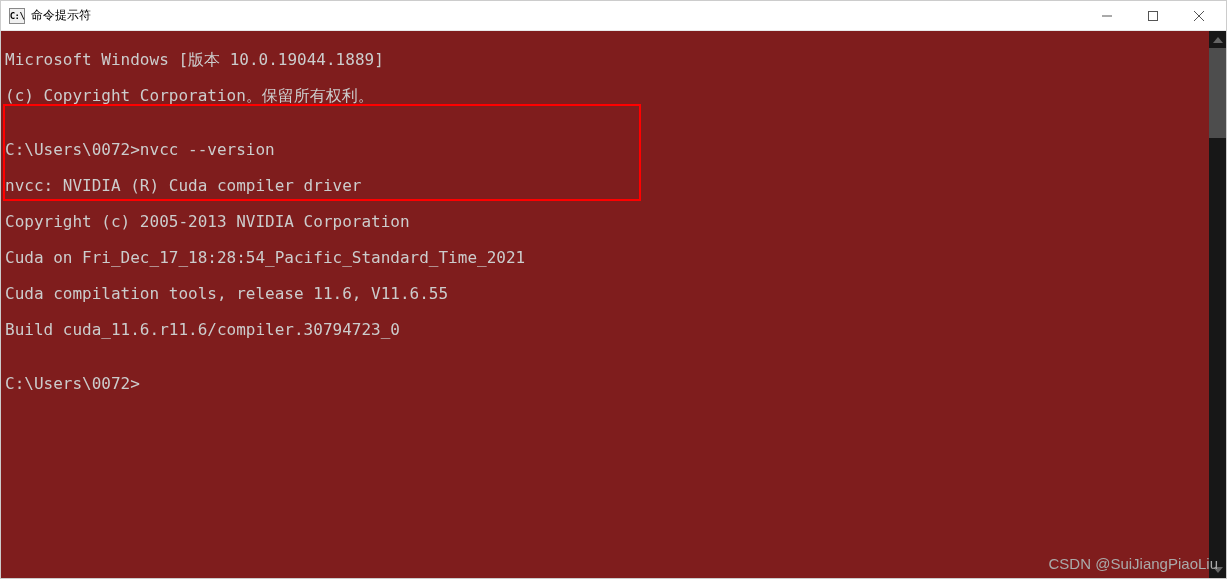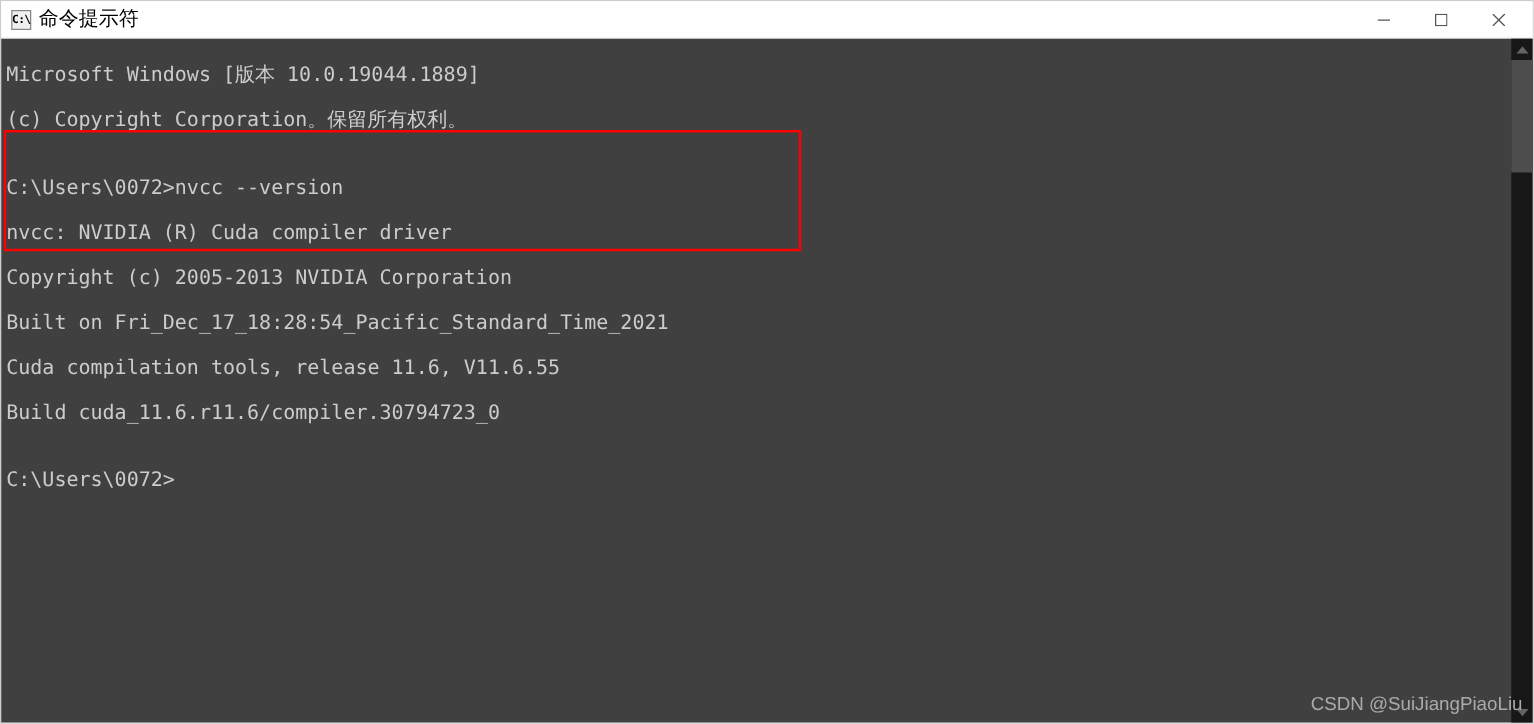--- a/index.html
+++ b/index.html
@@ -37,21 +37,21 @@
       justify-content: center;
       font-size: 9px;
       font-family: Consolas, monospace;
       color: #000;
       border: 1px solid #888;
       background: #f0f0f0;
       letter-spacing: -0.5px;
       font-weight: bold;
     }
     .titlebar-title {
-      font-size: 16px;
+      font-size: 12px;
       color: #000;
       flex: 1;
     }
     .window-controls {
       display: flex;
       height: 100%;
     }
     .window-ctl-btn {
       width: 46px;
       height: 100%;
@@ -60,21 +60,21 @@
       justify-content: center;
       color: #555;
       font-size: 10px;
       cursor: pointer;
       background: transparent;
     }
     .window-ctl-btn svg { width: 10px; height: 10px; }
 
     .terminal-area {
       flex: 1;
-      background: #404040;
+      background: #7f1d1d;
       position: relative;
       display: flex;
     }
     .terminal-content {
       flex: 1;
       padding: 2px 4px;
       font-family: Consolas, 'SimSun', monospace;
       font-size: 16px;
       line-height: 18px;
       color: #cccccc;
@@ -157,21 +157,21 @@
   </div>
 
   <div class="terminal-area">
     <div class="terminal-content">
 <span class="term-line">Microsoft Windows [版本 10.0.19044.1889]</span>
 <span class="term-line">(c) Copyright Corporation。保留所有权利。</span>
 <span class="term-line"></span>
 <span class="term-line">C:\Users\0072&gt;nvcc --version</span>
 <span class="term-line">nvcc: NVIDIA (R) Cuda compiler driver</span>
 <span class="term-line">Copyright (c) 2005-2013 NVIDIA Corporation</span>
-<span class="term-line">Built on Fri_Dec_17_18:28:54_Pacific_Standard_Time_2021</span>
+<span class="term-line">Cuda on Fri_Dec_17_18:28:54_Pacific_Standard_Time_2021</span>
 <span class="term-line">Cuda compilation tools, release 11.6, V11.6.55</span>
 <span class="term-line">Build cuda_11.6.r11.6/compiler.30794723_0</span>
 <span class="term-line"></span>
 <span class="term-line">C:\Users\0072&gt;</span>
       <div class="highlight-box"></div>
     </div>
     <div class="scrollbar">
       <div class="scrollbar-up">
         <svg viewBox="0 0 10 6" width="10" height="6">
             <path d="M0 6 L5 0 L10 6 Z" fill="#646464"></path>

